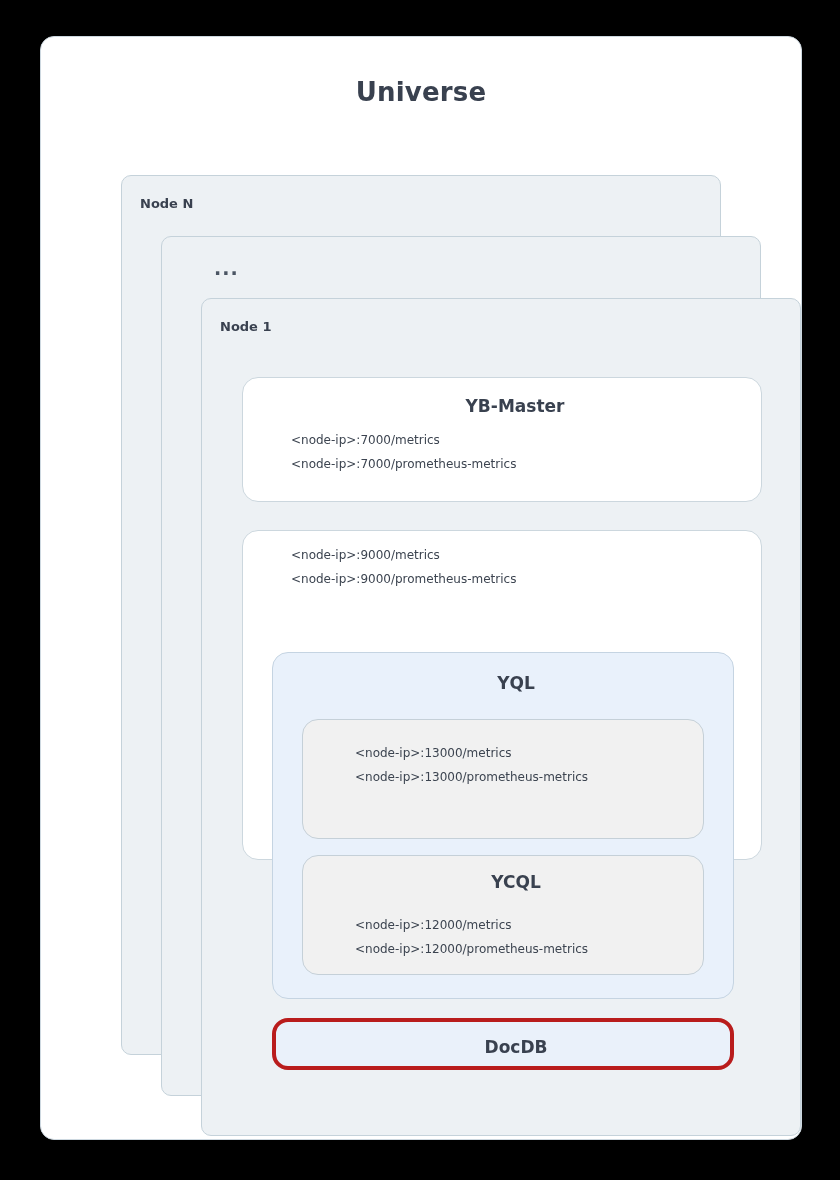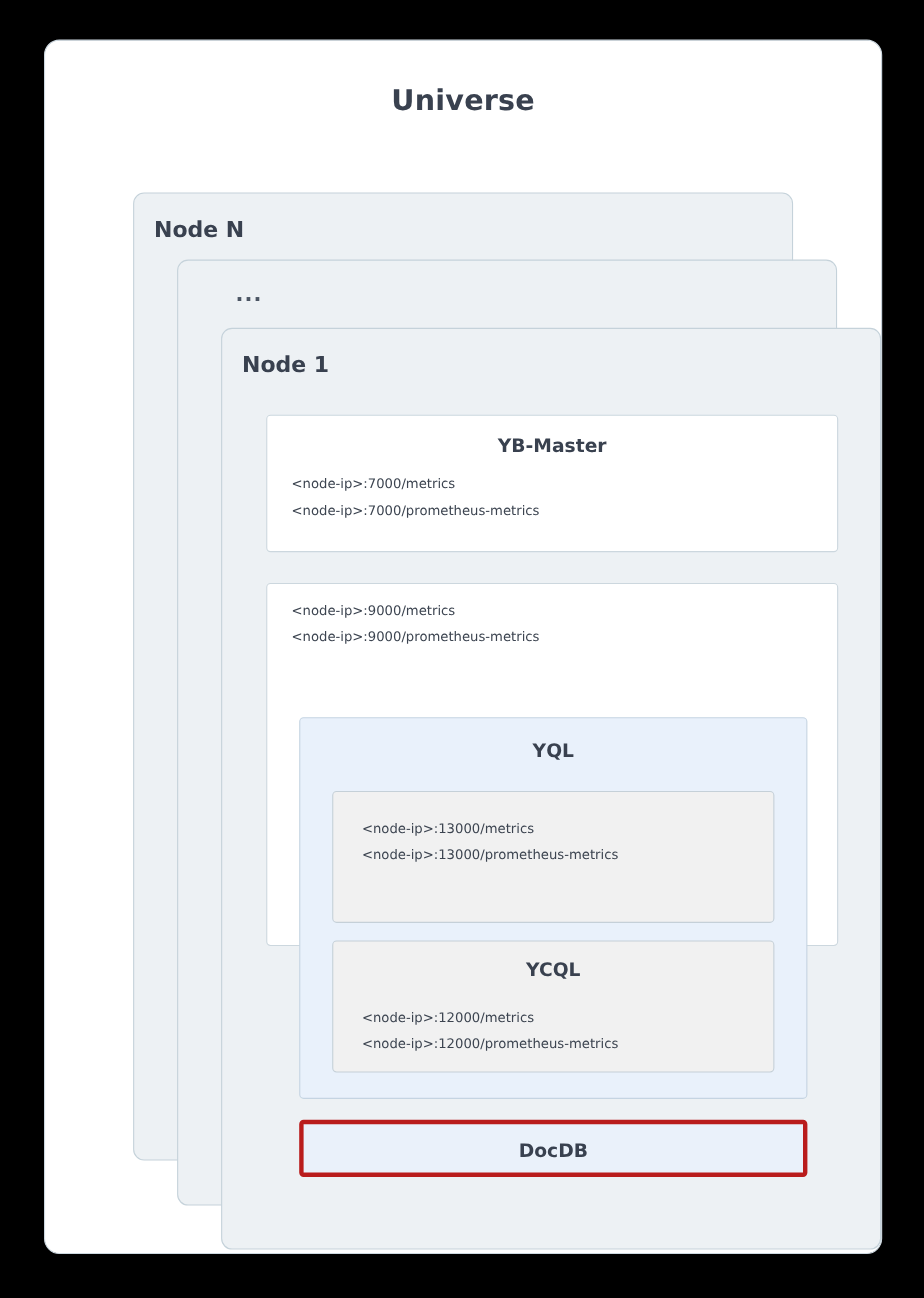--- a/index.html
+++ b/index.html
@@ -70,21 +70,21 @@
     left: 160px;
     top: 261px;
     width: 600px;
     height: 838px;
   }
 
   .node-label {
     position: absolute;
     left: 18px;
     top: 20px;
-    font-size: 20px;
+    font-size: 13px;
     font-weight: bold;
     color: #39414f;
   }
   .node-1 .node-label {
     left: 18px;
     top: 20px;
   }
   .ellipsis-label {
     position: absolute;
     left: 52px;
@@ -93,21 +93,22 @@
     font-weight: bold;
     color: #4b5563;
     letter-spacing: 1px;
     line-height: 14px;
   }
 
   
   .box {
     position: absolute;
     box-sizing: border-box;
-    border-radius: 4px;
+    border-radius: 16px;
+    padding-left: 26px;
   }
   .box-title {
     text-align: center;
     font-size: 17px;
     font-weight: bold;
     color: #39414f;
   }
   .box-lines {
     font-size: 12px;
     color: #3c4450;

